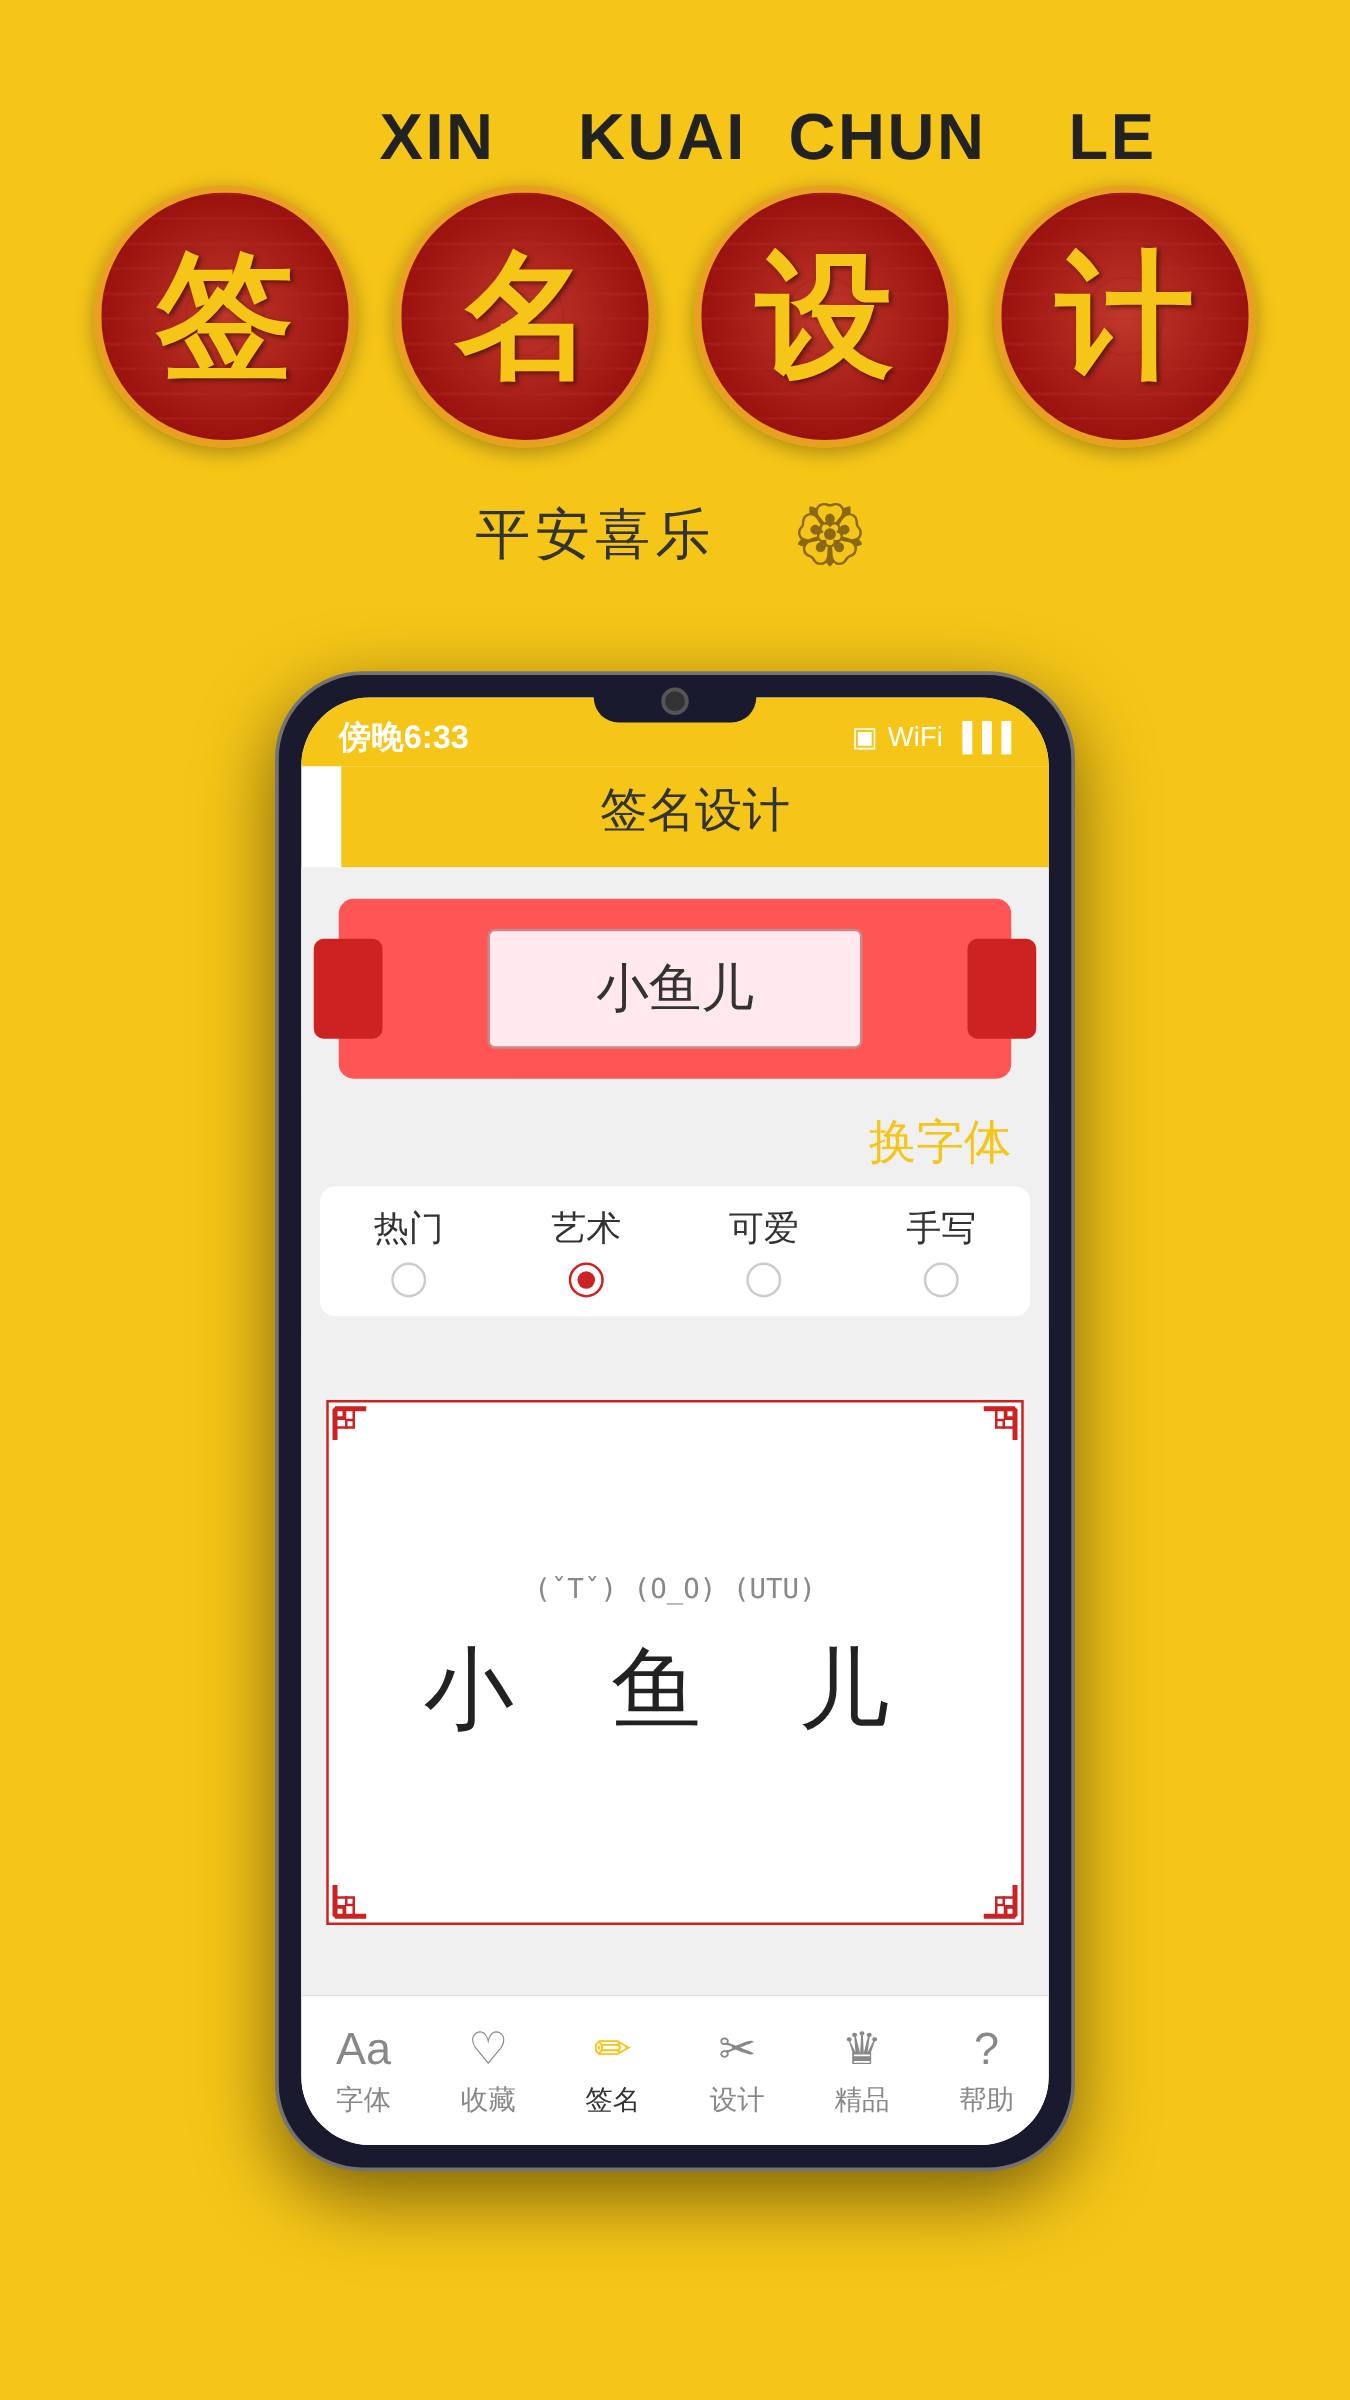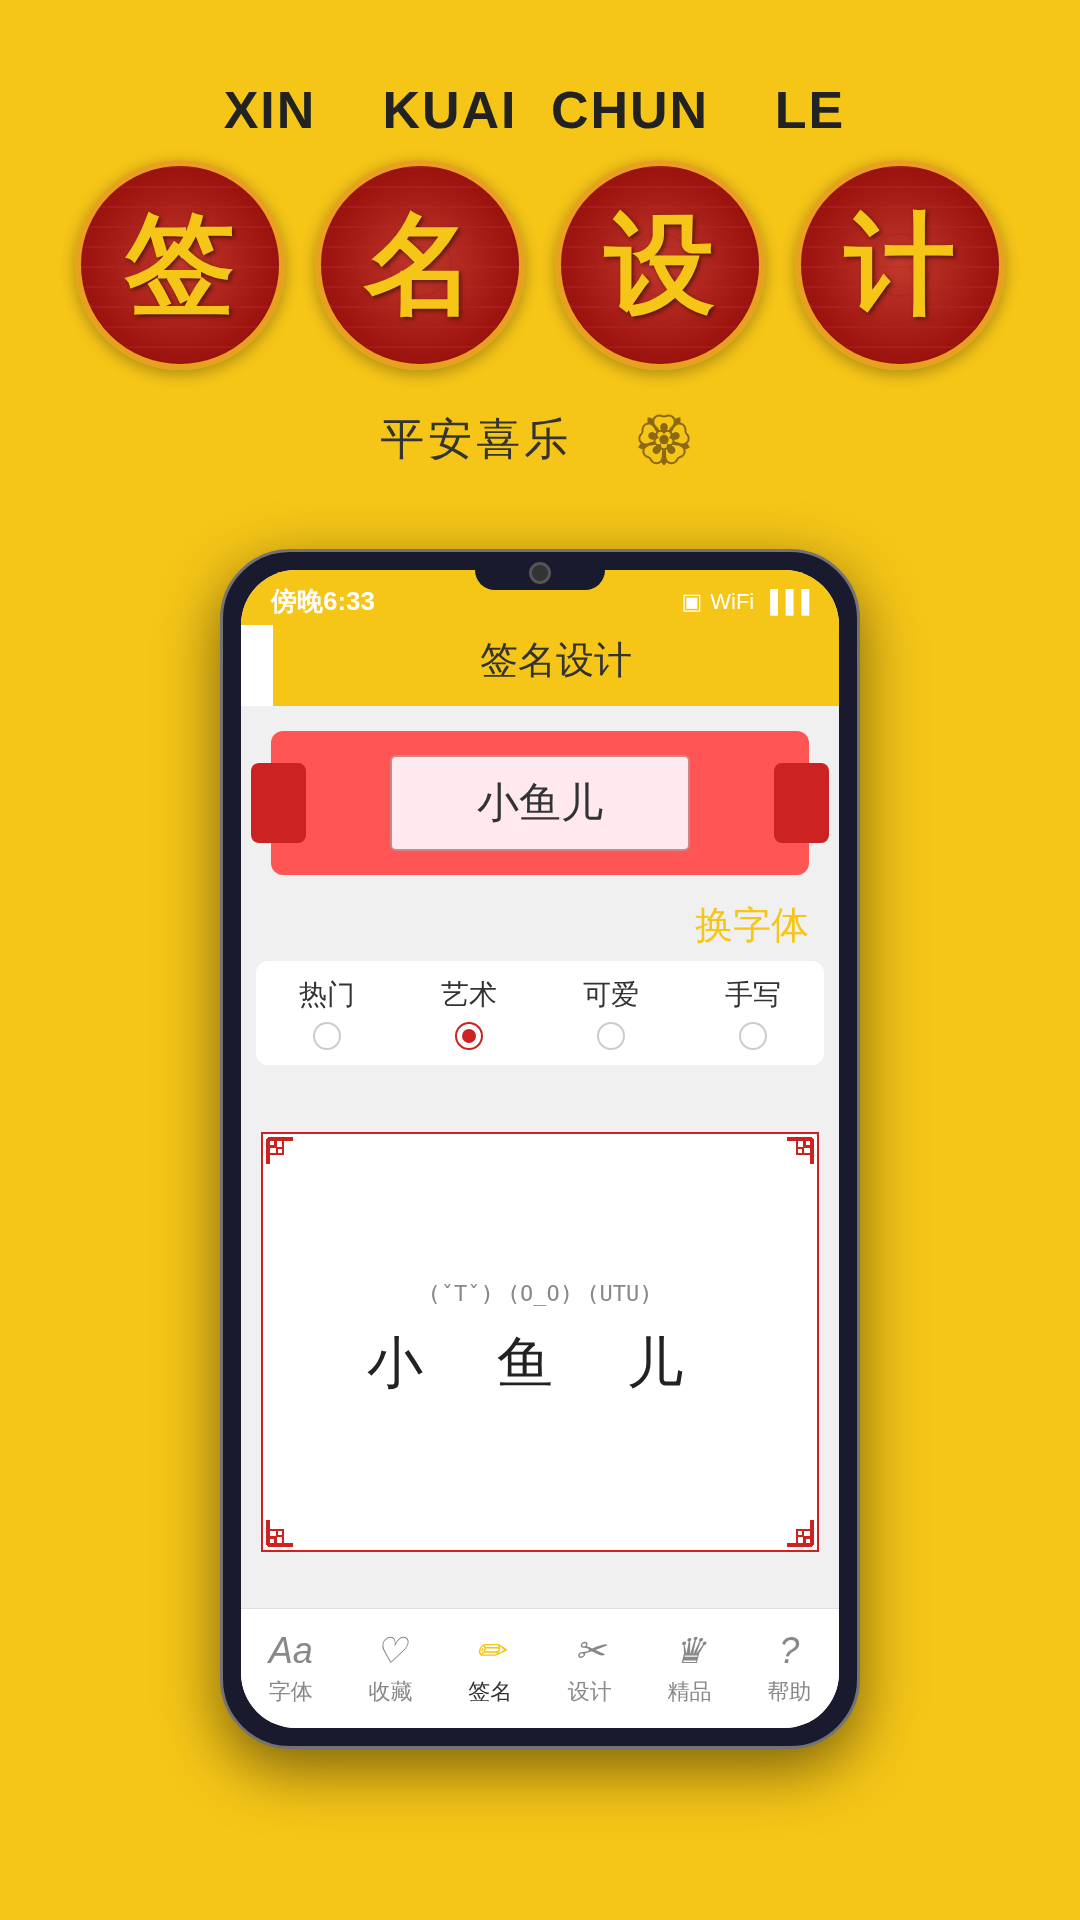--- a/index.html
+++ b/index.html
@@ -17,22 +17,22 @@
     .top-section {
       width: 100%;
       padding: 80px 40px 40px;
       display: flex;
       flex-direction: column;
       align-items: center;
     }
 
     .pinyin-row {
       display: flex;
-      justify-content: center;
-      margin-bottom: 20px;
+      justify-content: flex-end;
+      margin-bottom: 8px;
       width: 100%;
       padding: 0 60px;
     }
 
     .pinyin-label {
       font-size: 52px;
       font-weight: bold;
       color: #222;
       letter-spacing: 2px;
       text-align: center;
@@ -335,21 +335,21 @@
     }
 
     .preview-annotation {
       font-size: 22px;
       color: #888;
       margin-bottom: 20px;
       font-family: monospace;
     }
 
     .preview-name {
-      font-size: 56px;
+      font-size: 72px;
       color: #222;
       letter-spacing: 30px;
       font-family: 'STKaiti', 'KaiTi', serif;
     }
 
     
     .bottom-nav {
       height: 120px;
       background: #fff;
       display: flex;
@@ -361,21 +361,20 @@
     .nav-item {
       display: flex;
       flex-direction: column;
       align-items: center;
       gap: 5px;
     }
 
     .nav-icon {
       font-size: 36px;
       color: #888;
-      font-style: italic;
     }
 
     .nav-icon.active {
       color: #F5C518;
     }
 
     .nav-label {
       font-size: 22px;
       color: #888;
     }

